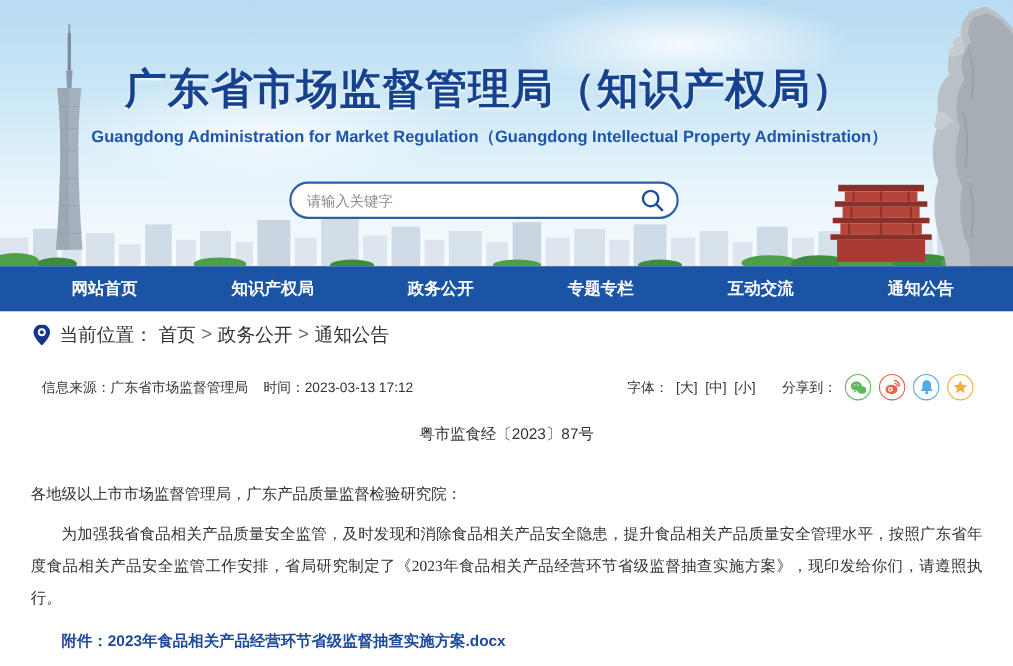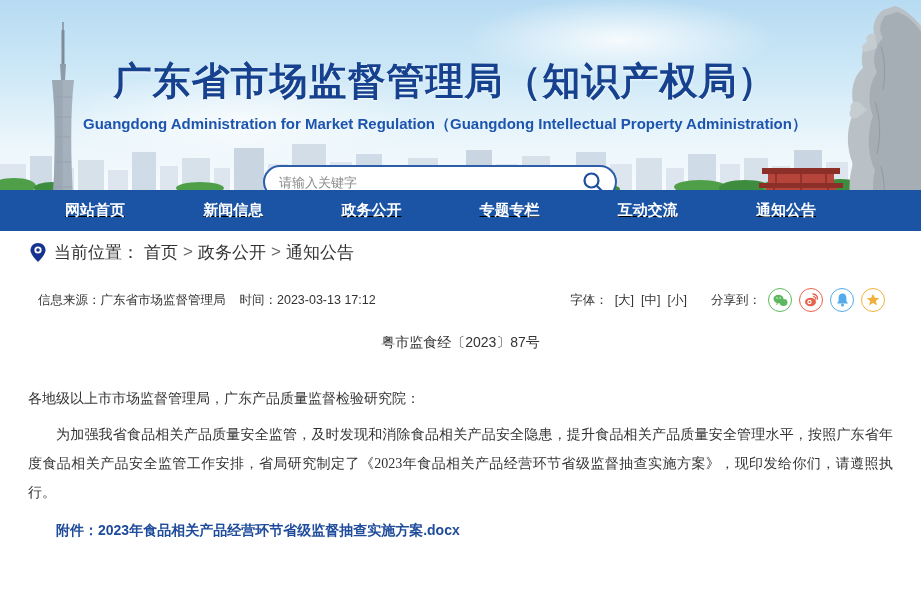--- a/index.html
+++ b/index.html
@@ -5,21 +5,21 @@
   * { margin:0; padding:0; box-sizing:border-box; }
   html,body { background:#ffffff; }
   .page {
     position:relative; width:921px; height:605px; overflow:hidden;
     background:#ffffff;
     font-family:"Liberation Sans","DejaVu Sans",sans-serif;
   }
 
   
   .banner {
-    position:relative; width:921px; height:190px; overflow:hidden;
+    position:relative; width:921px; height:242px; overflow:hidden;
     background:
       radial-gradient(ellipse 220px 60px at 620px 40px, rgba(255,255,255,.85), rgba(255,255,255,0) 70%),
       radial-gradient(ellipse 260px 70px at 240px 120px, rgba(255,255,255,.7), rgba(255,255,255,0) 70%),
       linear-gradient(180deg,#b7dbf2 0%, #cde8f7 38%, #e9f5fb 72%, #f7fbfe 100%);
     text-decoration: underline;
   }
   .banner-title-wrap {
     position:absolute; left:60px; top:56px; width:770px; text-align:center; z-index:5;
   }
   .banner-title {
@@ -44,21 +44,21 @@
   .banner svg.scene { position:absolute; z-index:2; }
   .skyline-svg { left:0; bottom:0; }
   .tower-svg { left:18px; top:22px; z-index:3; }
   .pagoda-svg { left:742px; top:160px; z-index:3; }
   .statue-svg { right:0; top:6px; z-index:4; }
 
   
   .nav {
     width:921px; height:41px; background:#1b54a4;
     display:flex; align-items:center; justify-content:space-between;
-    padding:0 105px 0 65px; position:relative; z-index:7;text-decoration:underline;
+    padding:0 54px 0 65px; position:relative; z-index:7;
   }
   .nav a {
     color:#ffffff; font-size:15px; font-weight:bold; text-decoration:none; white-space:nowrap;
   }
 
   
   .breadcrumb {
     height:42px; display:flex; align-items:center; padding-left:30px;
     font-size:17px; color:#333; background:#fff;
   }
@@ -221,21 +221,21 @@
         <svg width="24" height="24" viewBox="0 0 24 24" fill="none">
           <circle cx="10.5" cy="10.5" r="7" stroke="#1d4f9e" stroke-width="2.2"></circle>
           <line x1="16" y1="16" x2="21" y2="21" stroke="#1d4f9e" stroke-width="2.2" stroke-linecap="round"></line>
         </svg>
       </button>
     </div>
   </div>
 
   <div class="nav">
     <a href="#">网站首页</a>
-    <a href="#">新闻信息</a>
+    <a href="#">知识产权局</a>
     <a href="#">政务公开</a>
     <a href="#">专题专栏</a>
     <a href="#">互动交流</a>
     <a href="#">通知公告</a>
   </div>
 
   <div class="breadcrumb">
     <svg class="pin-icon" viewBox="0 0 16 19">
       <path d="M8 0 C3.6 0 0.5 3.2 0.5 7.2 C0.5 12 8 19 8 19 C8 19 15.5 12 15.5 7.2 C15.5 3.2 12.4 0 8 0 Z" fill="#16338f"></path>
       <circle cx="8" cy="7" r="3.6" fill="#ffffff"></circle>

